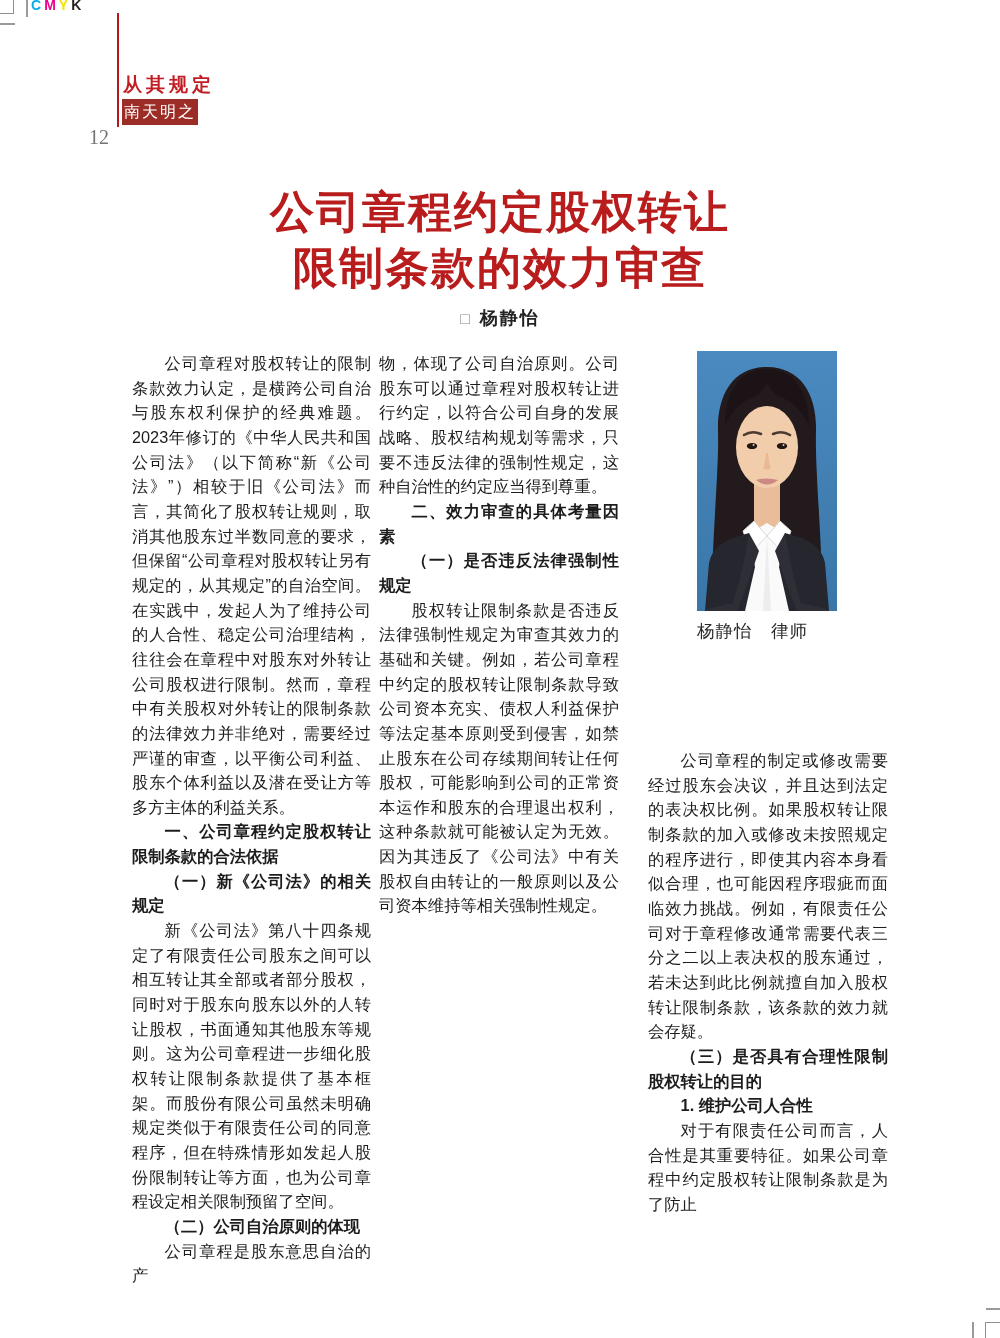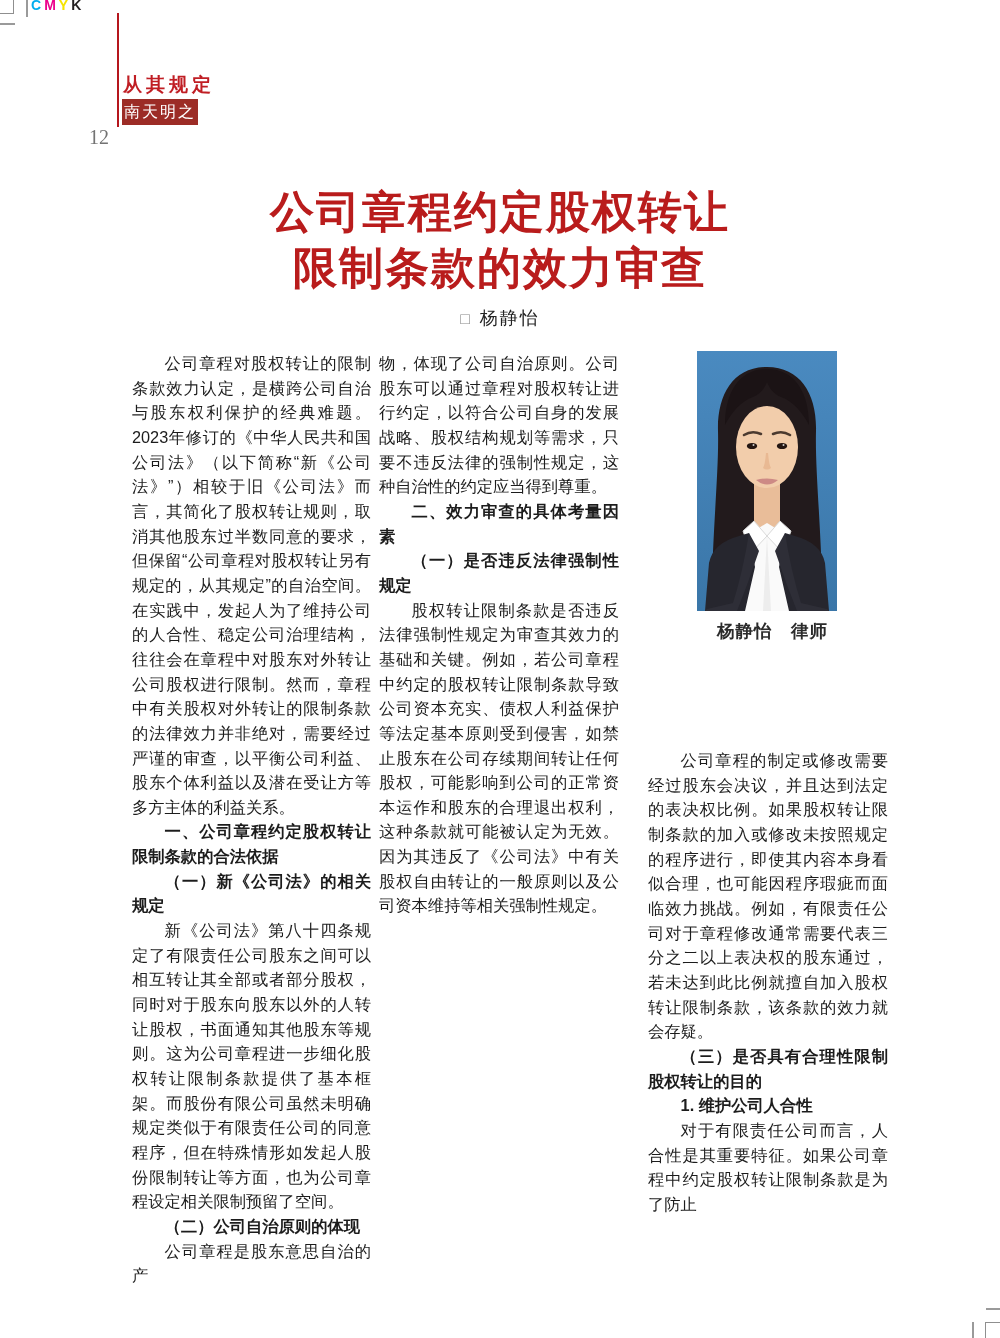--- a/index.html
+++ b/index.html
@@ -28,35 +28,35 @@
     font-size:16px; letter-spacing:2px; text-align:center; line-height:26px;
   }
 
   
   .article-title {
     position:absolute; left:100px; top:184px; width:800px; text-align:center;
     color:#b91c1c; font-size:44px; font-weight:900; line-height:56px; letter-spacing:2px;
   }
   .byline { position:absolute; left:100px; top:306px; width:800px; text-align:center; font-size:18px; color:#222; }
   .byline .marker { color:#8a8a8a; font-weight:400; margin-right:10px; font-size:16px; }
-  .byline .name { font-weight:400; letter-spacing:2px; }
+  .byline .name { font-weight:700; letter-spacing:2px; }
 
   
   .col { position:absolute; top:351px; font-size:16.3px; line-height:24.65px; color:#1c1c1c;
          text-align:justify; }
   .col-1 { left:132px;  width:239px; }
   .col-2 { left:379px;  width:240px; }
   .para { text-indent:2em; }
   .para.noindent { text-indent:0; }
   .heading { text-indent:2em; font-weight:800; }
 
   
   .photo-wrap { position:absolute; left:697px; top:351px; width:140px; height:260px; }
   .photo-wrap svg { display:block; width:100%; height:100%; }
-  .photo-caption { position:absolute; left:717px; top:619px; font-size:17.5px; font-weight:700; color:#2b2b2b; letter-spacing:1px; }
+  .photo-caption { position:absolute; left:697px; top:619px; font-size:17.5px; font-weight:400; color:#2b2b2b; letter-spacing:1px; }
 
   
   .col-3-text { position:absolute; left:648px; top:748px; width:240px; font-size:16.3px;
                 line-height:24.65px; color:#1c1c1c; text-align:justify; }
 </style>
 </head>
 <body>
 
 <div class="page">
 

